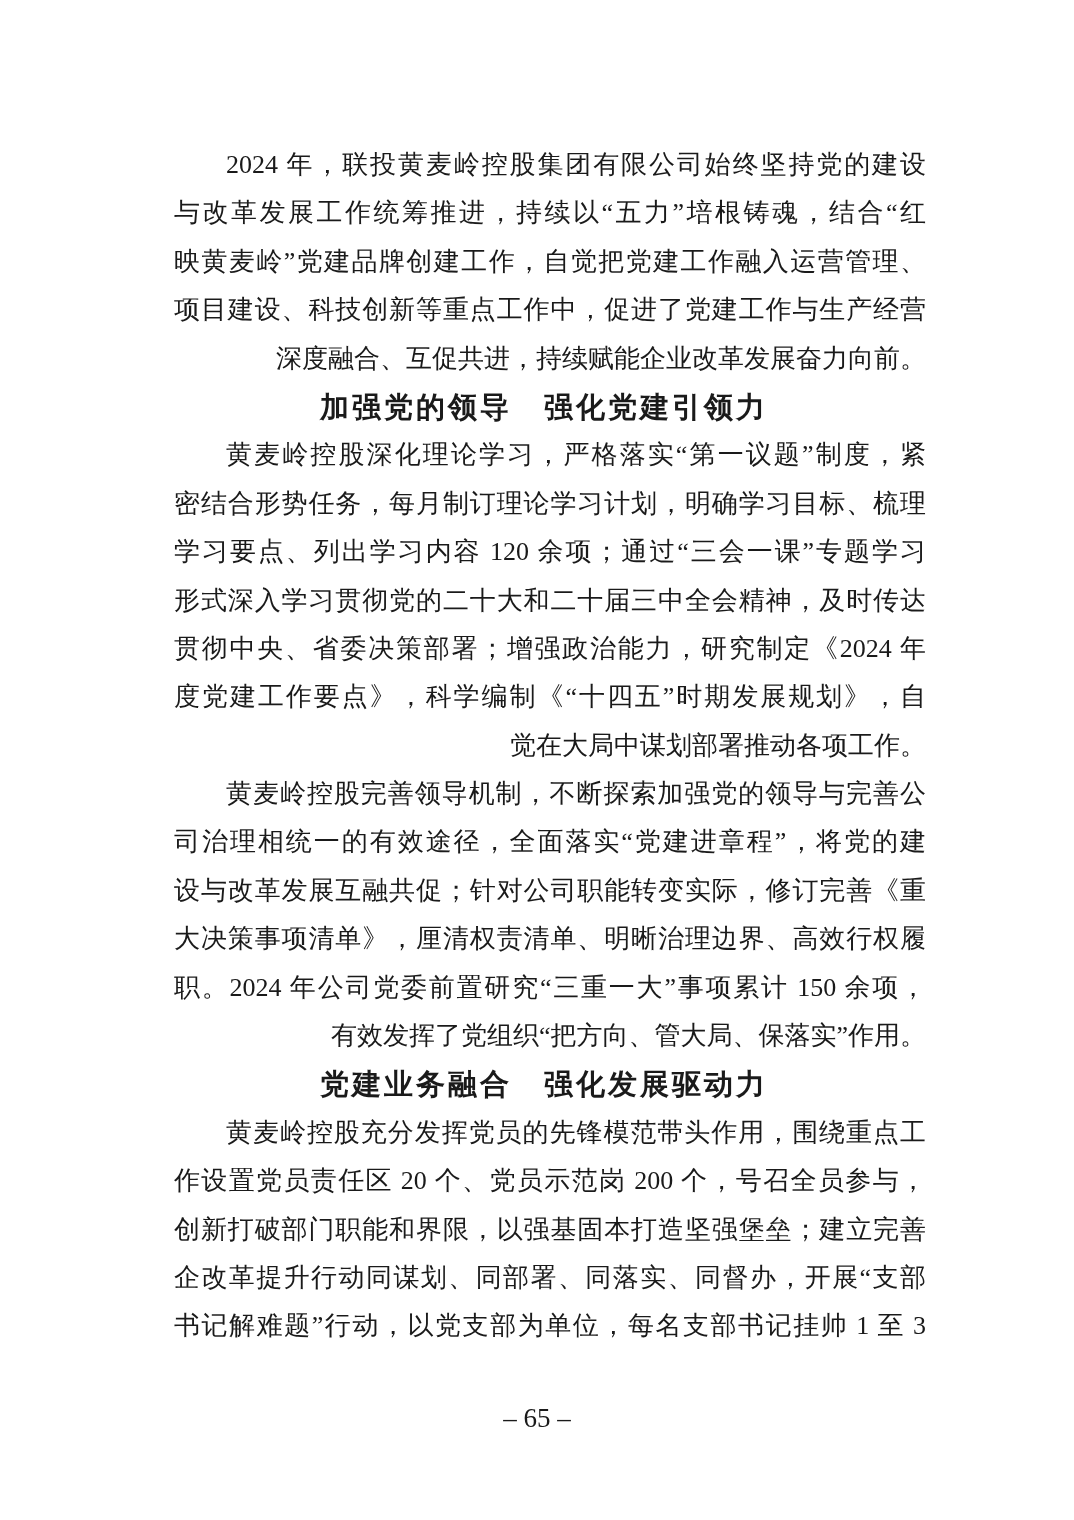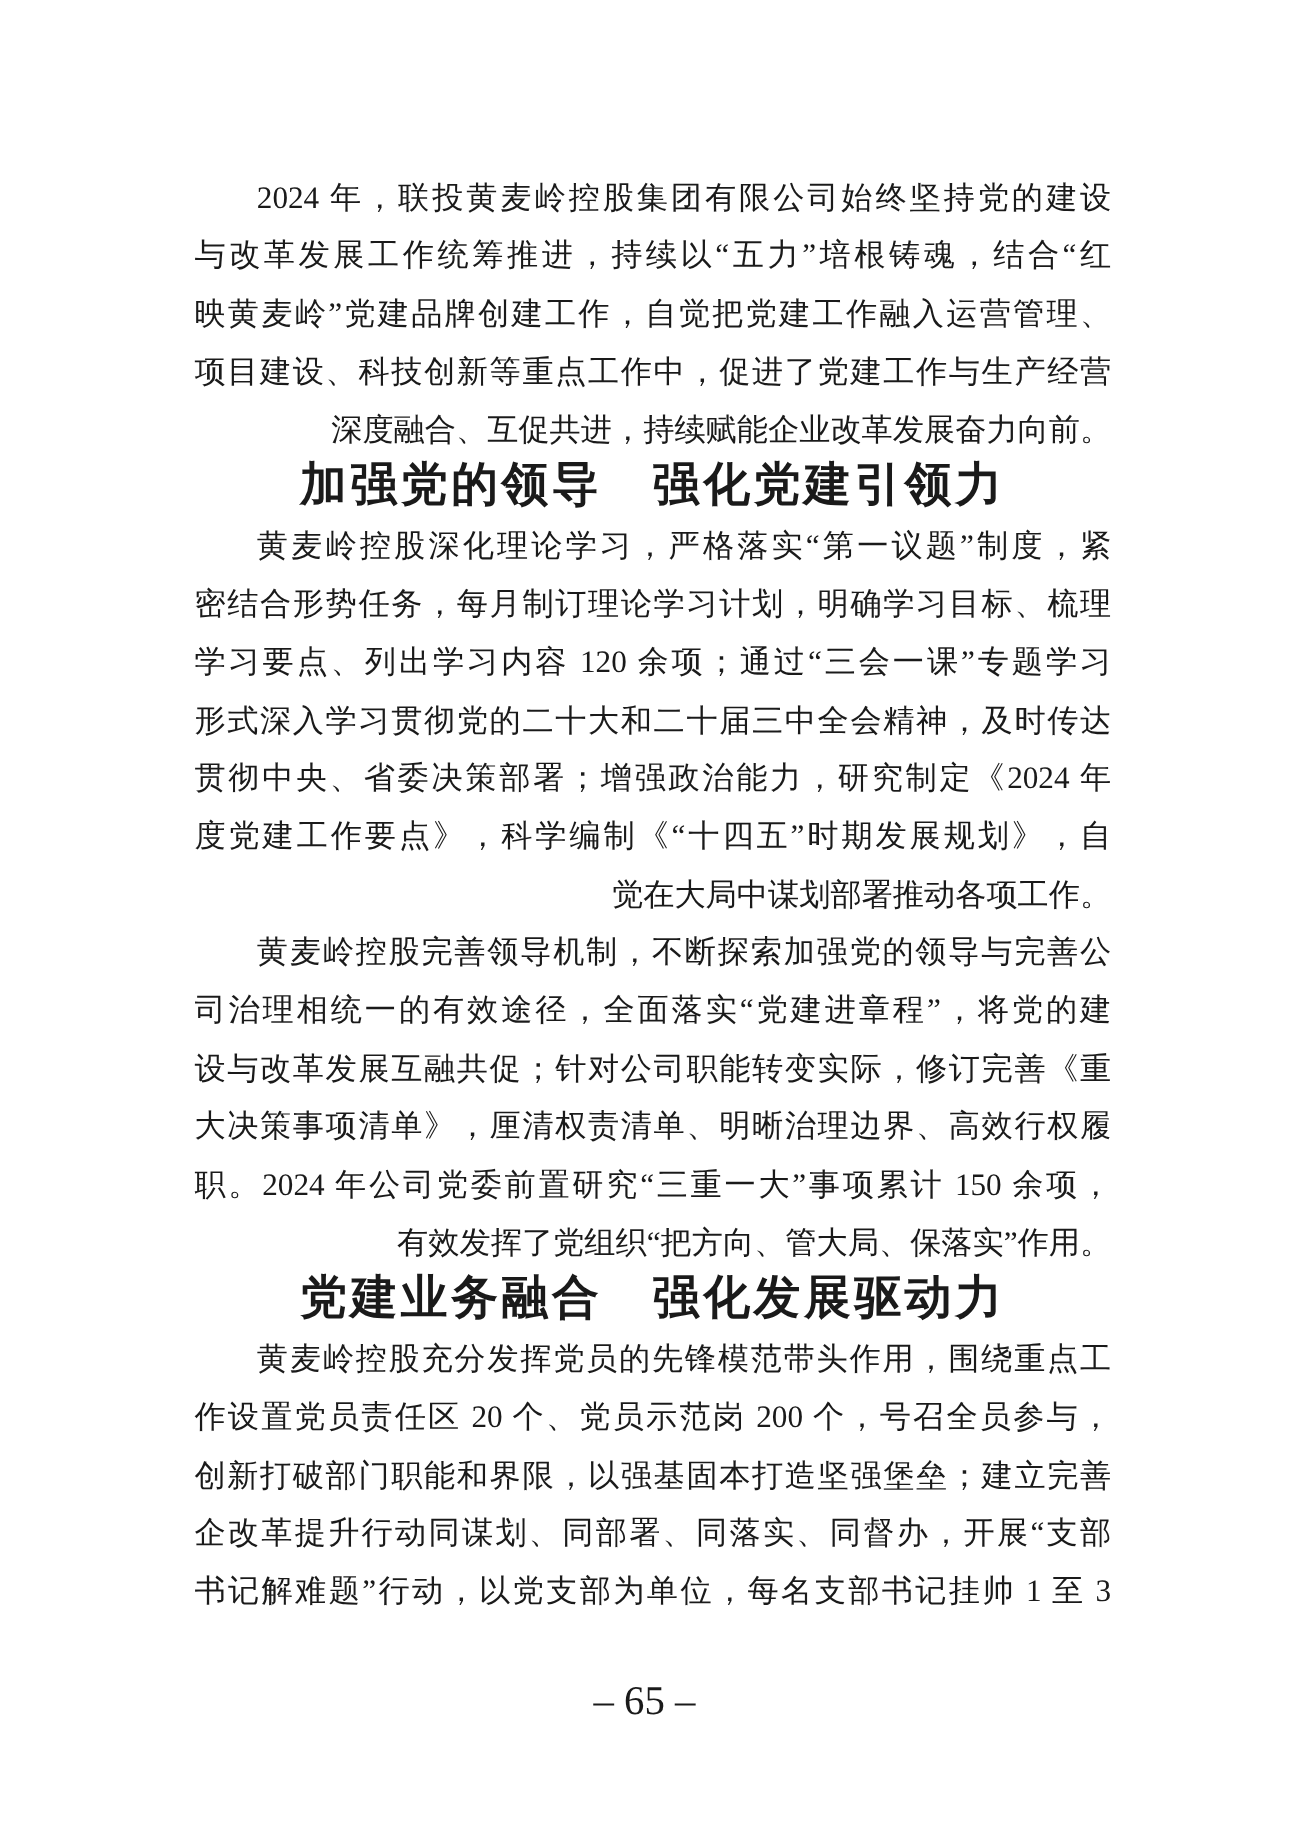--- a/index.html
+++ b/index.html
@@ -26,40 +26,40 @@
   .line {
     font-size: 26px;
     height: 48.4px;
     line-height: 48.4px;
     overflow: hidden;
     text-align: right;
   }
   .line.stretch {
     text-align: justify;
     text-align-last: justify;
+    margin-left: 12px;
   }
   .line.indent {
     text-indent: 52px;
   }
   .line.heading {
-    font-size: 39px;
+    font-size: 29px;
     font-weight: bold;
     text-align: center;
     text-align-last: center;
     letter-spacing: 3px;
     text-indent: 0;
-    font-family: Liberation Mono, monospace;
   }
   .footer {
     position: absolute;
     left: 0;
     top: 1401px;
     width: 100%;
     text-align: center;
-    font-size: 34px;
+    font-size: 27px;
     line-height: 34px;
     color: #1a1a1a;
   }
 </style>
 </head>
 <body>
 
 <div class="page">
   <div class="content">
       <div class="line indent stretch">2024 年，联投黄麦岭控股集团有限公司始终坚持党的建设</div>

